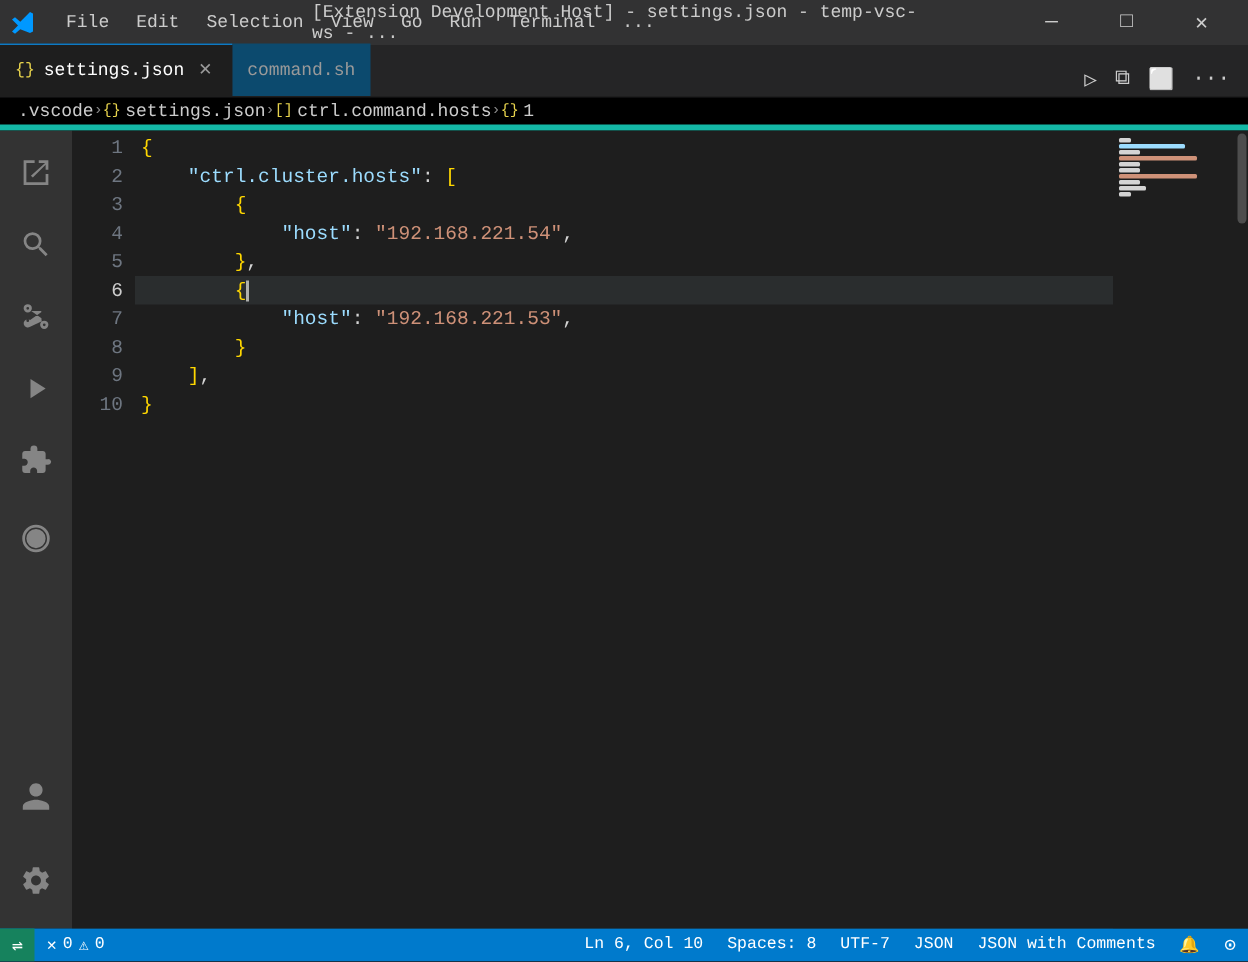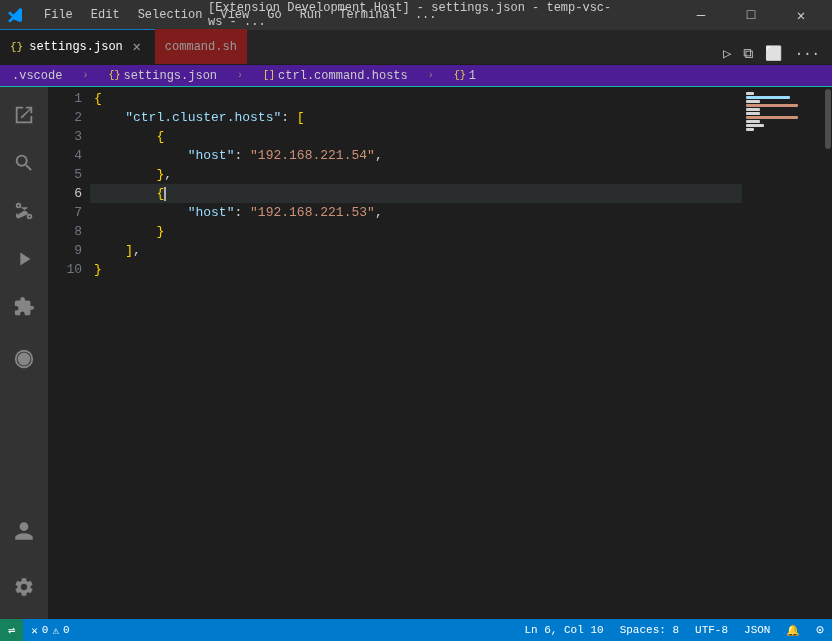--- a/index.html
+++ b/index.html
@@ -84,21 +84,21 @@
       border-top: 1px solid transparent;
       white-space: nowrap;
       position: relative;
     }
     .tab.active {
       background: #1e1e1e;
       color: #ffffff;
       border-top-color: #0e7ac4;
     }
     .tab.inactive {
-      background: #7f1d1d;
+      background: #0c4a6e;
       color: #999999;
       text-align: center;
     }
     .tab-close {
       font-size: 14px;
       line-height: 1;
       color: #999;
       width: 16px;
       height: 16px;
       display: flex;
@@ -116,29 +116,29 @@
     .tab-right-icon {
       color: #cccccc;
       font-size: 14px;
       padding: 2px 4px;
       cursor: pointer;
     }
 
     
     #breadcrumb {
       height: 22px;
-      background: #4c1d95;
+      background: #000000;
       display: flex;
       align-items: center;
       padding: 0 12px;
       font-size: 12px;
       color: #cccccc;
-      gap: 20px;
-      flex-shrink: 0;
-      border-bottom: 1px solid #14b8a6;
+      gap: 0;
+      flex-shrink: 0;
+      border-bottom: 4px solid #14b8a6;
     }
     .breadcrumb-sep {
       color: #888;
       font-size: 10px;
     }
     .breadcrumb-item {
       display: flex;
       align-items: center;
       gap: 3px;
     }
@@ -508,25 +508,28 @@
     </div>
   </div>
   <div class="status-right">
     <div class="status-item">
       <span>Ln 6, Col 10</span>
     </div>
     <div class="status-item">
       <span>Spaces: 8</span>
     </div>
     <div class="status-item">
-      <span>UTF-8</span>
+      <span>UTF-7</span>
     </div>
     <div class="status-item">
       <span>JSON</span>
     </div>
     <div class="status-item">
+      <span>JSON with Comments</span>
+    </div>
+    <div class="status-item">
       <span>🔔</span>
     </div>
     <div class="status-item">
       <span style="font-size:13px;">⊙</span>
     </div>
   </div>
 </div>
 
 </body></html>

